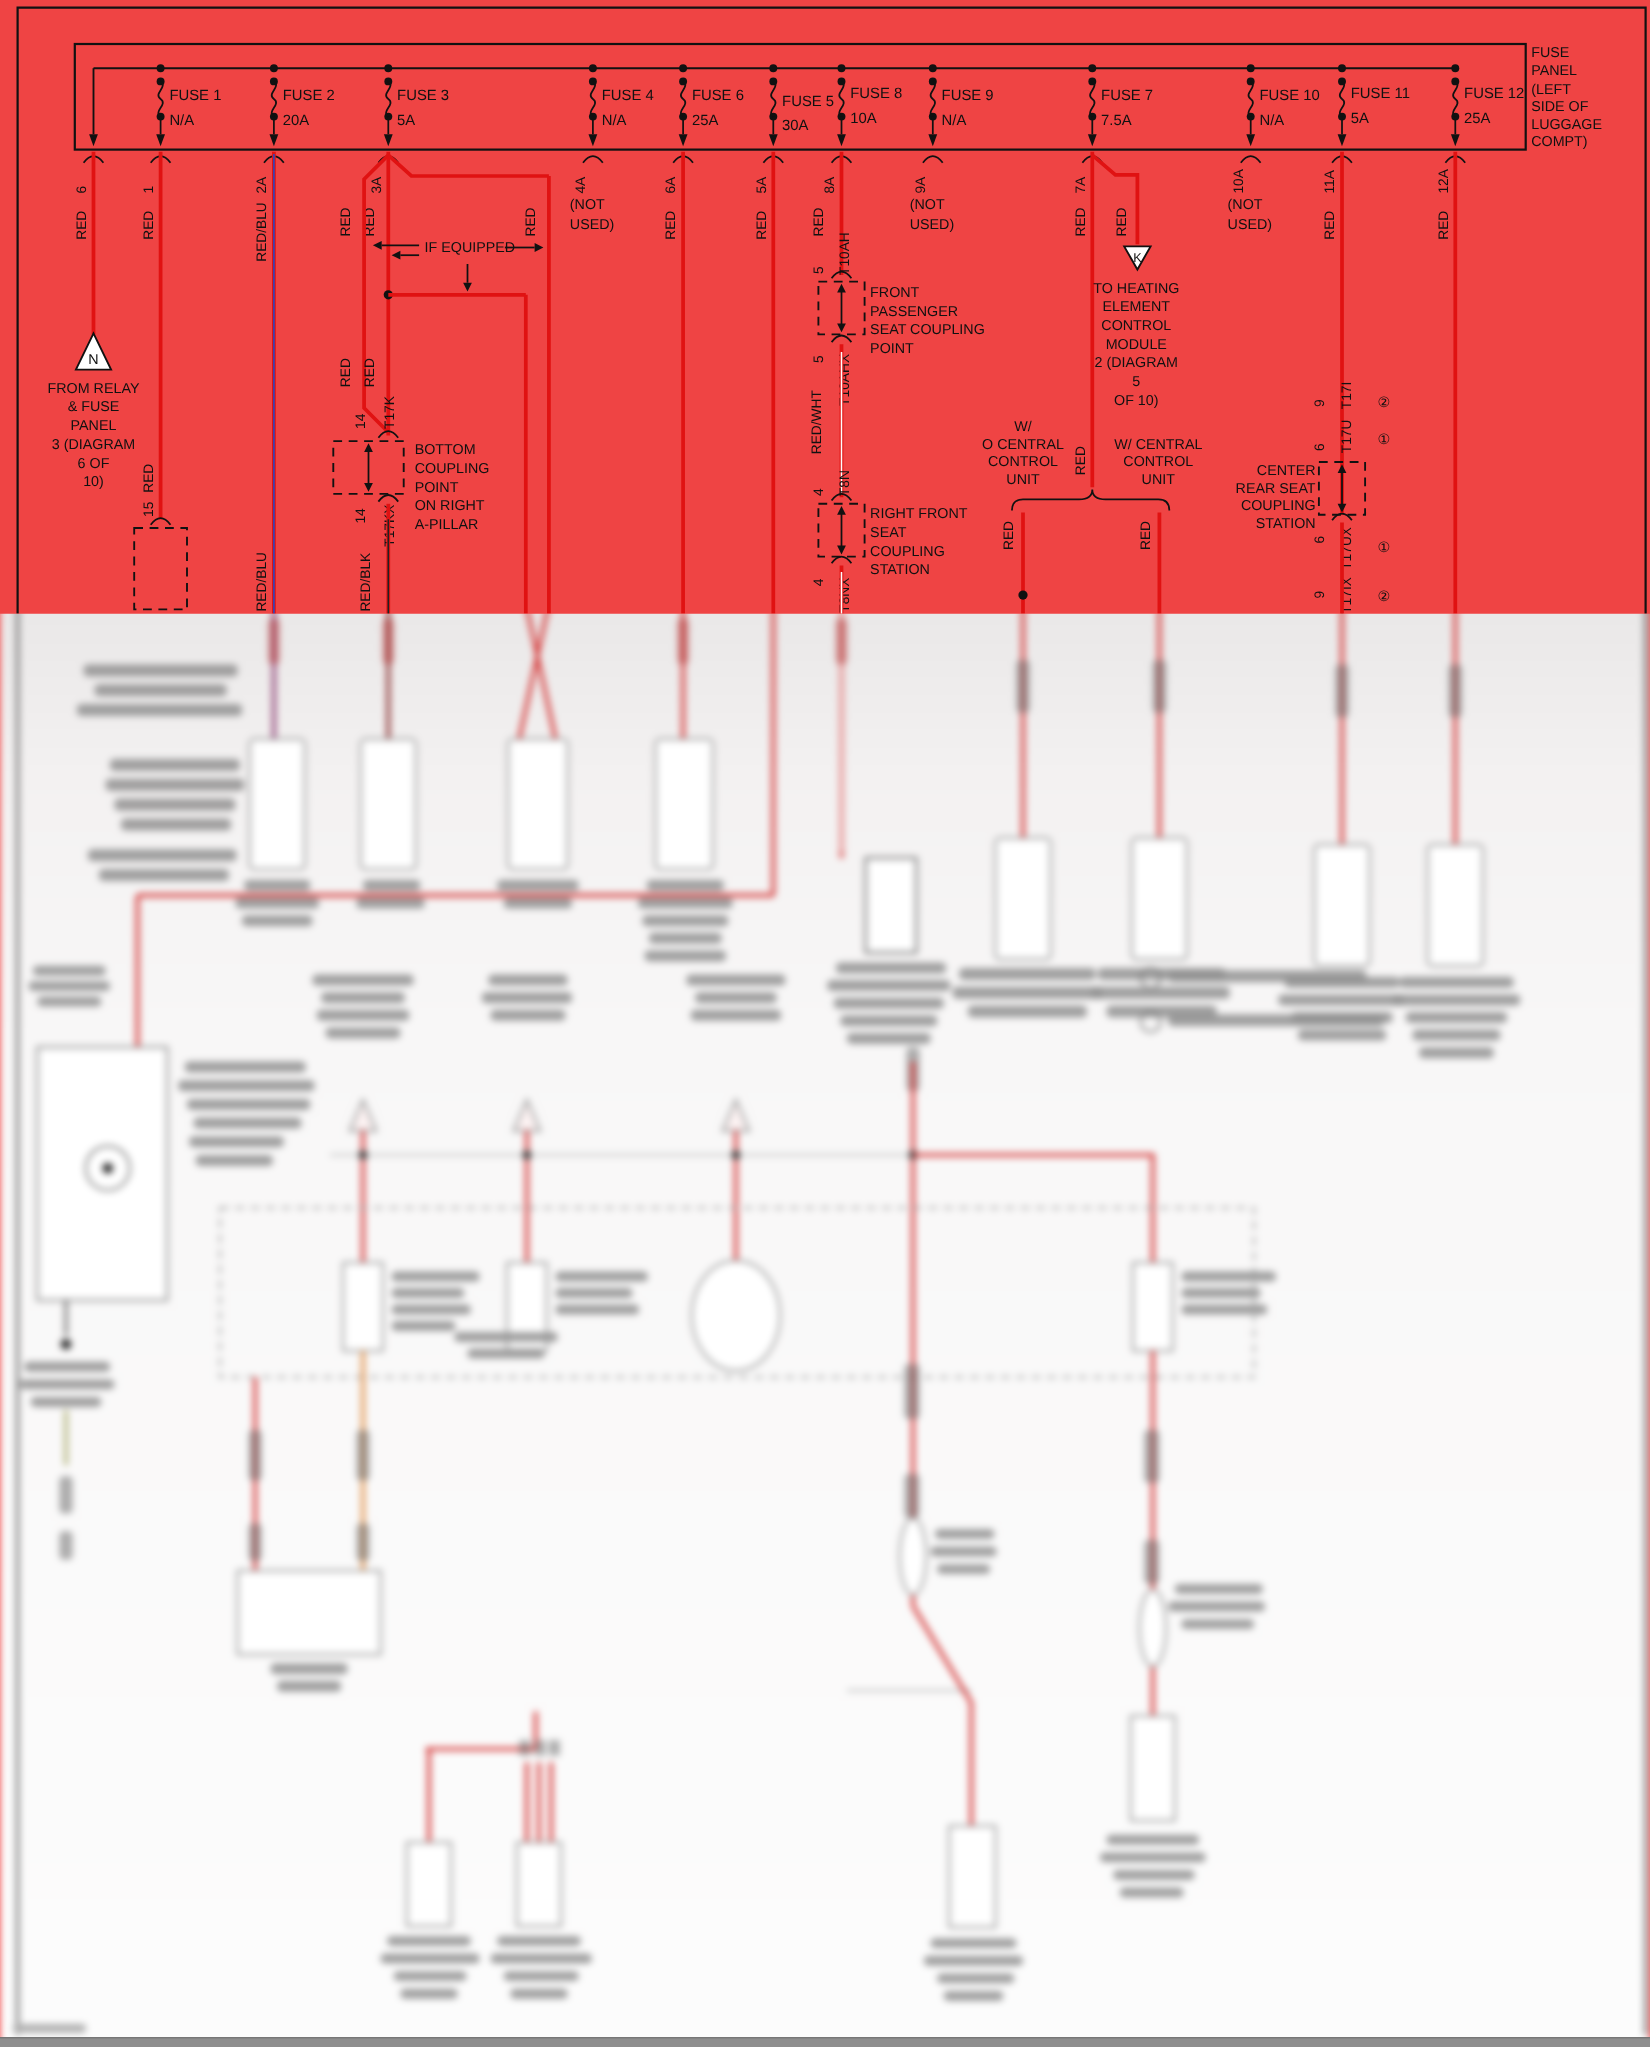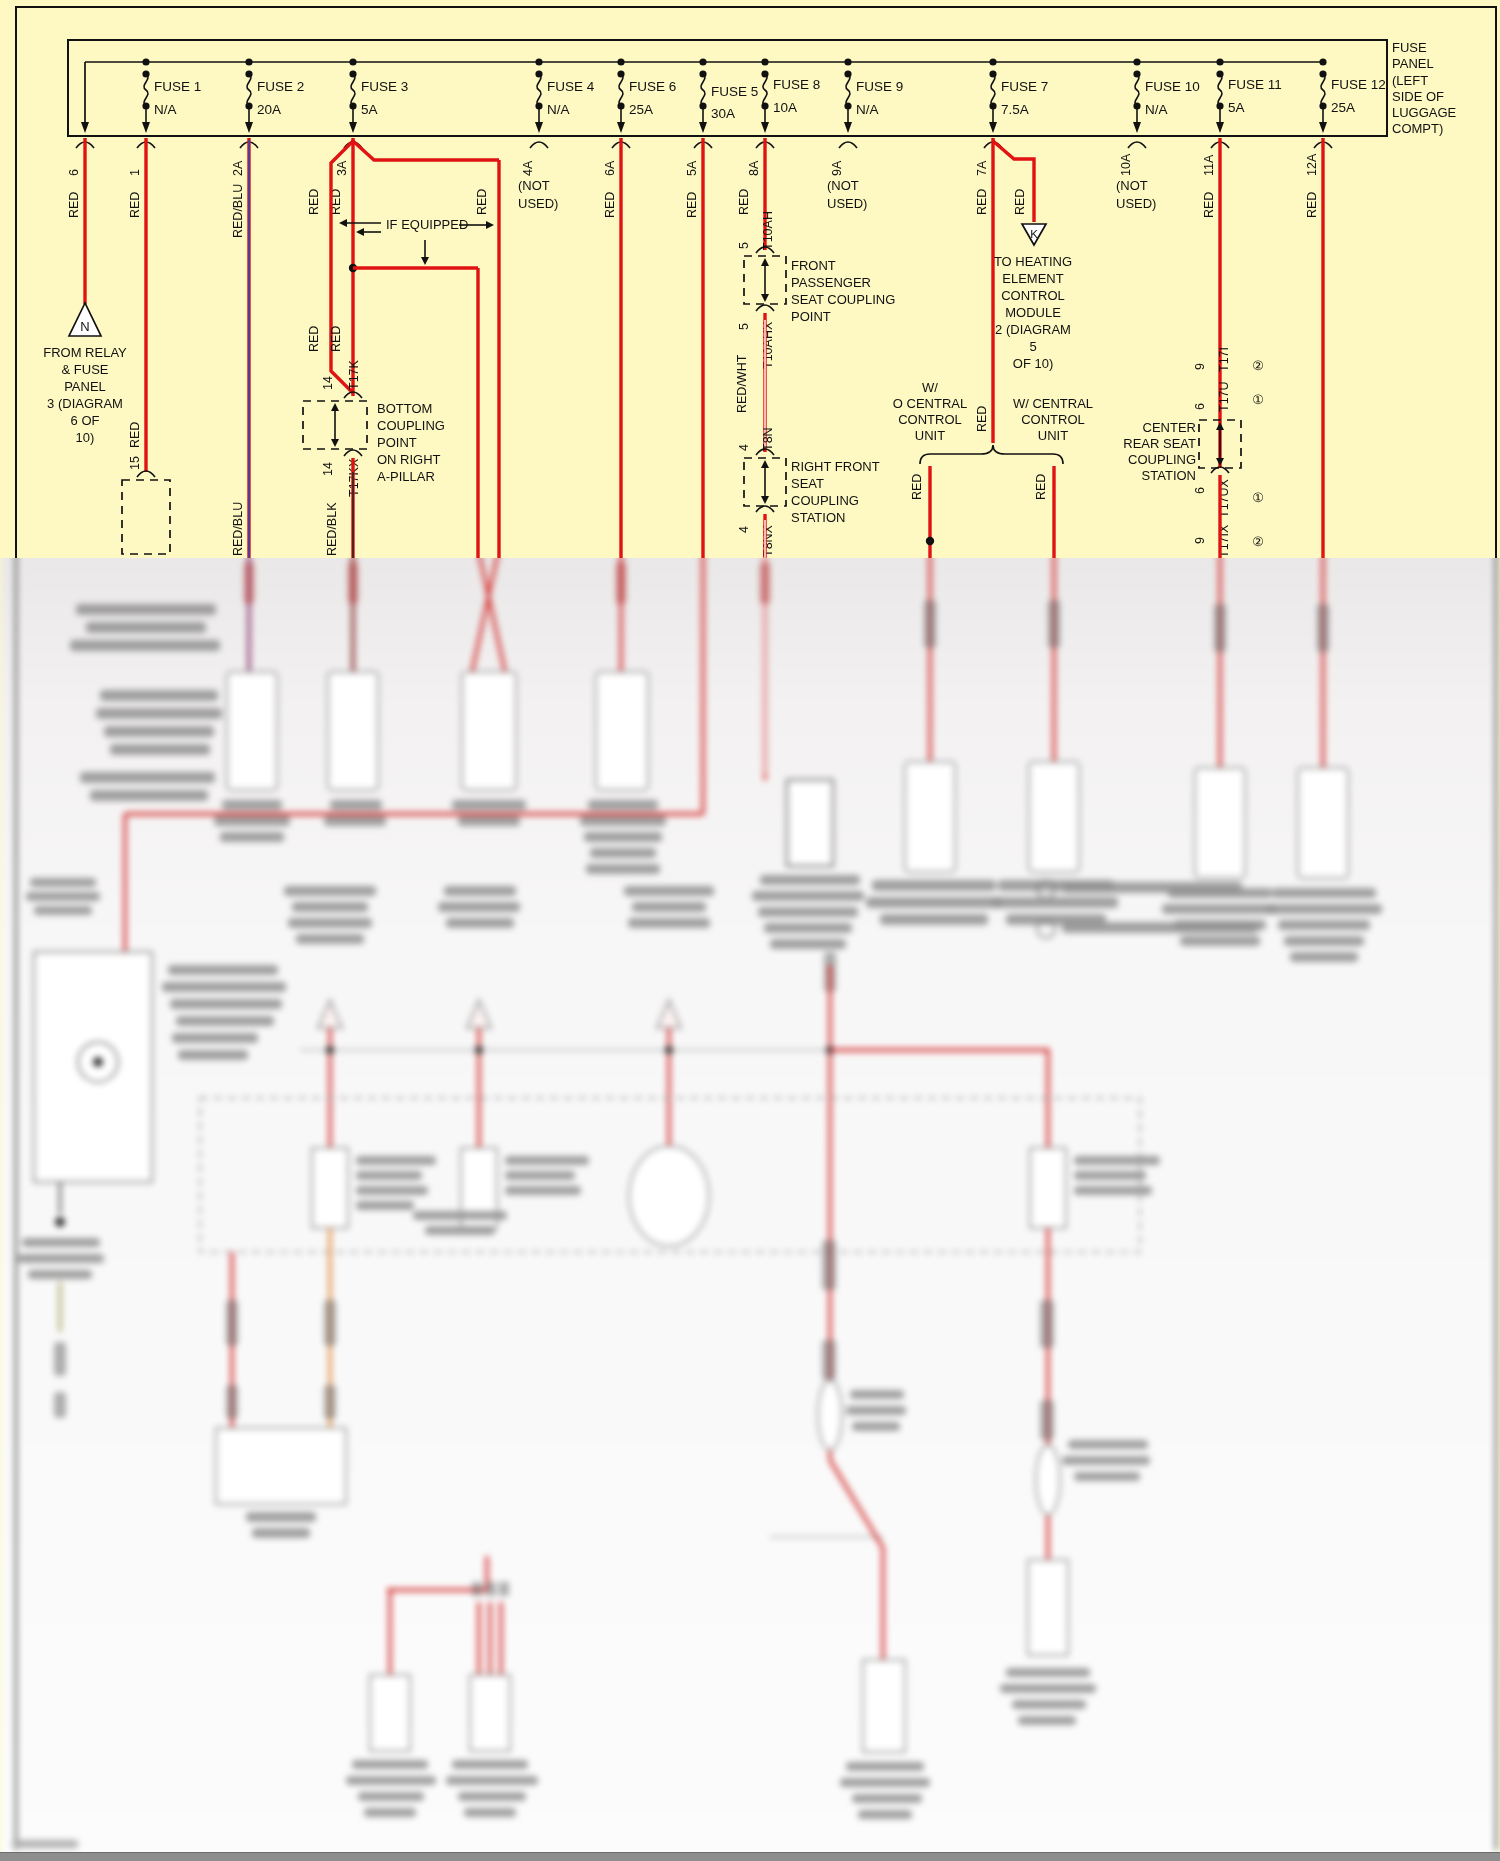--- a/index.html
+++ b/index.html
@@ -1,16 +1,16 @@
 <!DOCTYPE html>
 <html><head>
 <meta charset="utf-8">
 <style>
   html,body{margin:0;padding:0;background:#fff;}
-  #stage{position:relative;width:1500px;height:1861px;background:#fef9c3;overflow:hidden;
+  #stage{position:relative;width:1500px;height:1861px;background:#ef4444;overflow:hidden;
          font-family:"Liberation Sans",sans-serif;}
   svg text{font-family:"Liberation Sans",sans-serif;fill:#111;}
   .t{font-size:13px;}
   .ts{font-size:12.5px;}
   .fz{font-size:13.5px;}
   .k{stroke:#111;stroke-width:1.6;fill:none;}
   .k2{stroke:#111;stroke-width:2;fill:none;}
   .w{stroke:#e01212;stroke-width:3.4;fill:none;stroke-linecap:butt;}
   .dash{stroke:#111;stroke-width:1.7;fill:none;stroke-dasharray:8 6;}
   .dot{fill:#111;}

